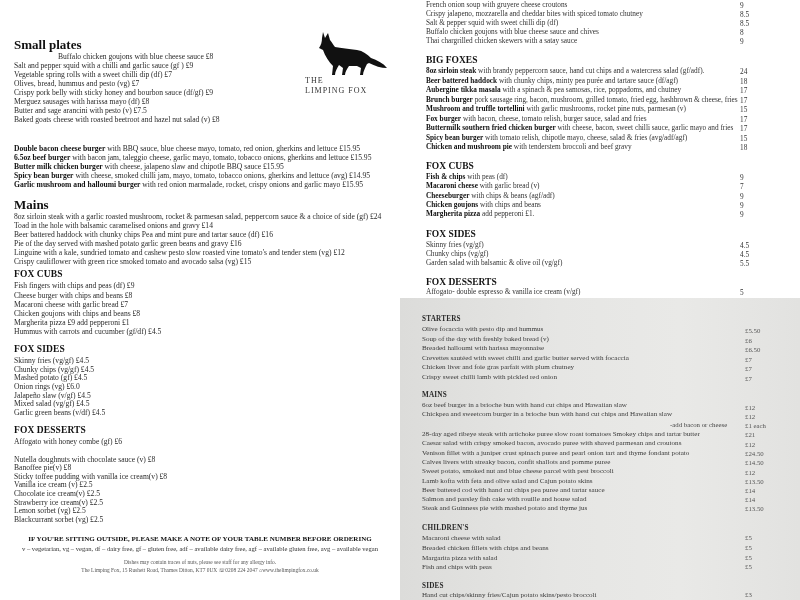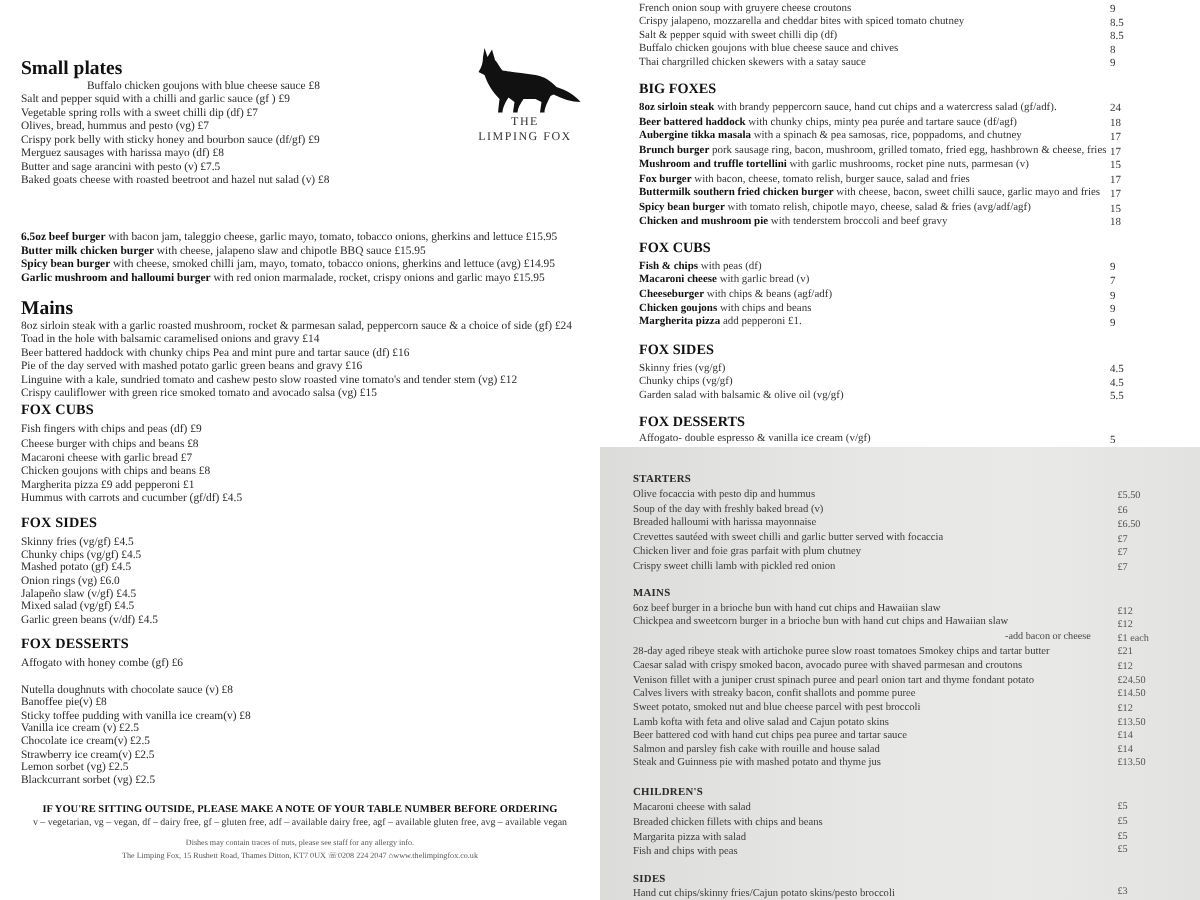--- a/index.html
+++ b/index.html
@@ -9,21 +9,21 @@
   
   #left { left:0; top:0; width:400px; height:600px; background:#fff; }
   .lsec-title { position:absolute; left:14px; font-weight:bold; color:#111; }
   .h-big { font-size:13px; }
   .h-small { font-size:9.5px; letter-spacing:0.1px; }
   .litem { position:absolute; left:14px; font-size:7.6px; line-height:8.6px; white-space:nowrap; color:#2a2a2a; }
   .litem b { color:#111; }
   .burger-sub { font-size:8px; font-weight:bold; }
   
   #logo { left:305px; top:28px; width:90px; height:80px; }
-  #logo .t1, #logo .t2 { position:absolute; width:100%; text-align:center; font-size:8px; letter-spacing:1px; color:#333; }
+  #logo .t1, #logo .t2 { position:absolute; width:100%; text-align:left; font-size:8px; letter-spacing:1px; color:#333; }
   #logo .t1 { top:48px; }
   #logo .t2 { top:58px; }
   
   .foot { position:absolute; left:0; width:400px; text-align:center; white-space:nowrap; color:#333; }
   
   #rtop { left:400px; top:0; width:400px; height:298px; background:#fff; }
   .rsec-title { position:absolute; left:26px; font-size:9.5px; font-weight:bold; color:#111; }
   .ritem { position:absolute; left:26px; font-size:7.3px; line-height:8.6px; white-space:nowrap; color:#333; }
   .ritem b { color:#111; }
   .rprice { position:absolute; left:340px; font-size:7.3px; color:#333; }
@@ -43,20 +43,21 @@
   <div class="lsec-title h-big" style="top:37px;">Small plates</div>
   <div class="litem" style="top:53px;margin-left:44px;">Buffalo chicken goujons with blue cheese sauce  £8</div>
   <div class="litem" style="top:62px;">Salt and pepper squid with a chilli and garlic sauce (gf )  £9</div>
   <div class="litem" style="top:71px;">Vegetable spring rolls with a sweet chilli dip (df)  £7</div>
   <div class="litem" style="top:80px;">Olives, bread, hummus and pesto (vg)  £7</div>
   <div class="litem" style="top:89px;">Crispy pork belly with sticky honey and bourbon sauce (df/gf)  £9</div>
   <div class="litem" style="top:98px;">Merguez sausages with harissa mayo (df)  £8</div>
   <div class="litem" style="top:107px;">Butter and sage arancini with pesto (v)  £7.5</div>
   <div class="litem" style="top:116px;">Baked goats cheese with roasted beetroot and hazel nut salad (v)  £8</div>
 
+  <div class="litem" style="top:145px;"><b>Double bacon cheese burger</b><span> with BBQ sauce, blue cheese mayo, tomato, red onion, gherkins and lettuce  £15.95</span></div>
   <div class="litem" style="top:154px;text-align:right;"><b>6.5oz beef burger</b><span> with bacon jam, taleggio cheese, garlic mayo, tomato, tobacco onions, gherkins and lettuce  £15.95</span></div>
   <div class="litem" style="top:163px;"><b>Butter milk chicken burger</b><span> with cheese, jalapeno slaw and chipotle BBQ sauce  £15.95</span></div>
   <div class="litem" style="top:172px;"><b>Spicy bean burger</b><span> with cheese, smoked chilli jam, mayo, tomato, tobacco onions, gherkins and lettuce (avg)  £14.95</span></div>
   <div class="litem" style="top:181px;"><b>Garlic mushroom and halloumi burger</b><span> with red onion marmalade, rocket, crispy onions and garlic mayo  £15.95</span></div>
 
   <div class="lsec-title h-big" style="top:197px;">Mains</div>
   <div class="litem" style="top:213px;">8oz sirloin steak with a garlic roasted mushroom, rocket &amp; parmesan salad, peppercorn sauce &amp; a choice of side (gf)  £24</div>
   <div class="litem" style="top:222px;">Toad in the hole with balsamic caramelised onions and gravy  £14</div>
   <div class="litem" style="top:231px;">Beer battered haddock with chunky chips Pea and mint pure and tartar sauce (df)  £16</div>
   <div class="litem" style="top:240px;">Pie of the day served with mashed potato garlic green beans and gravy  £16</div>

